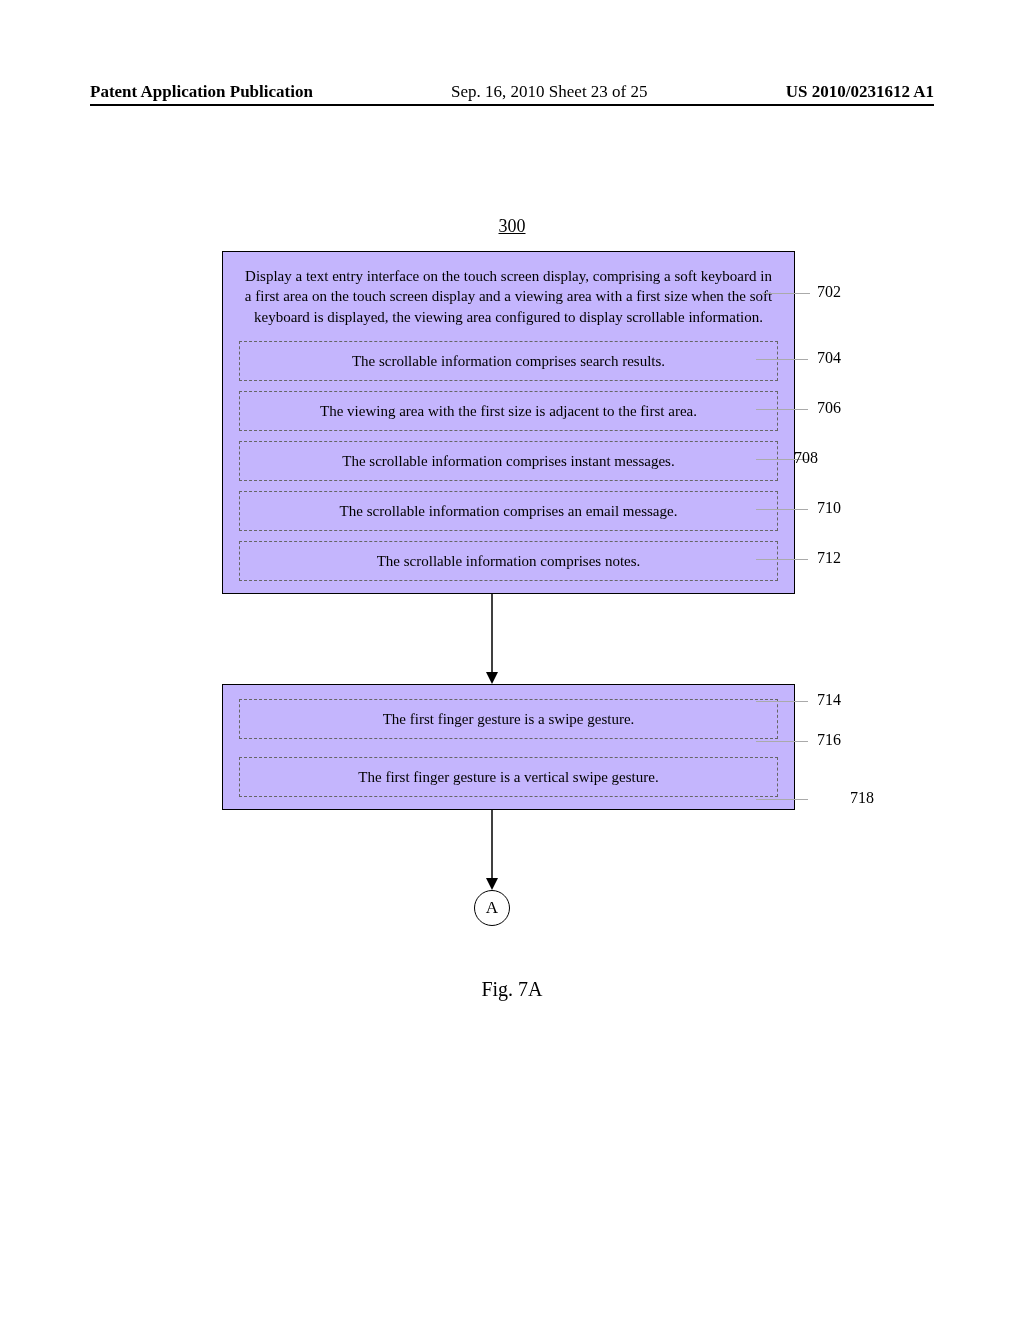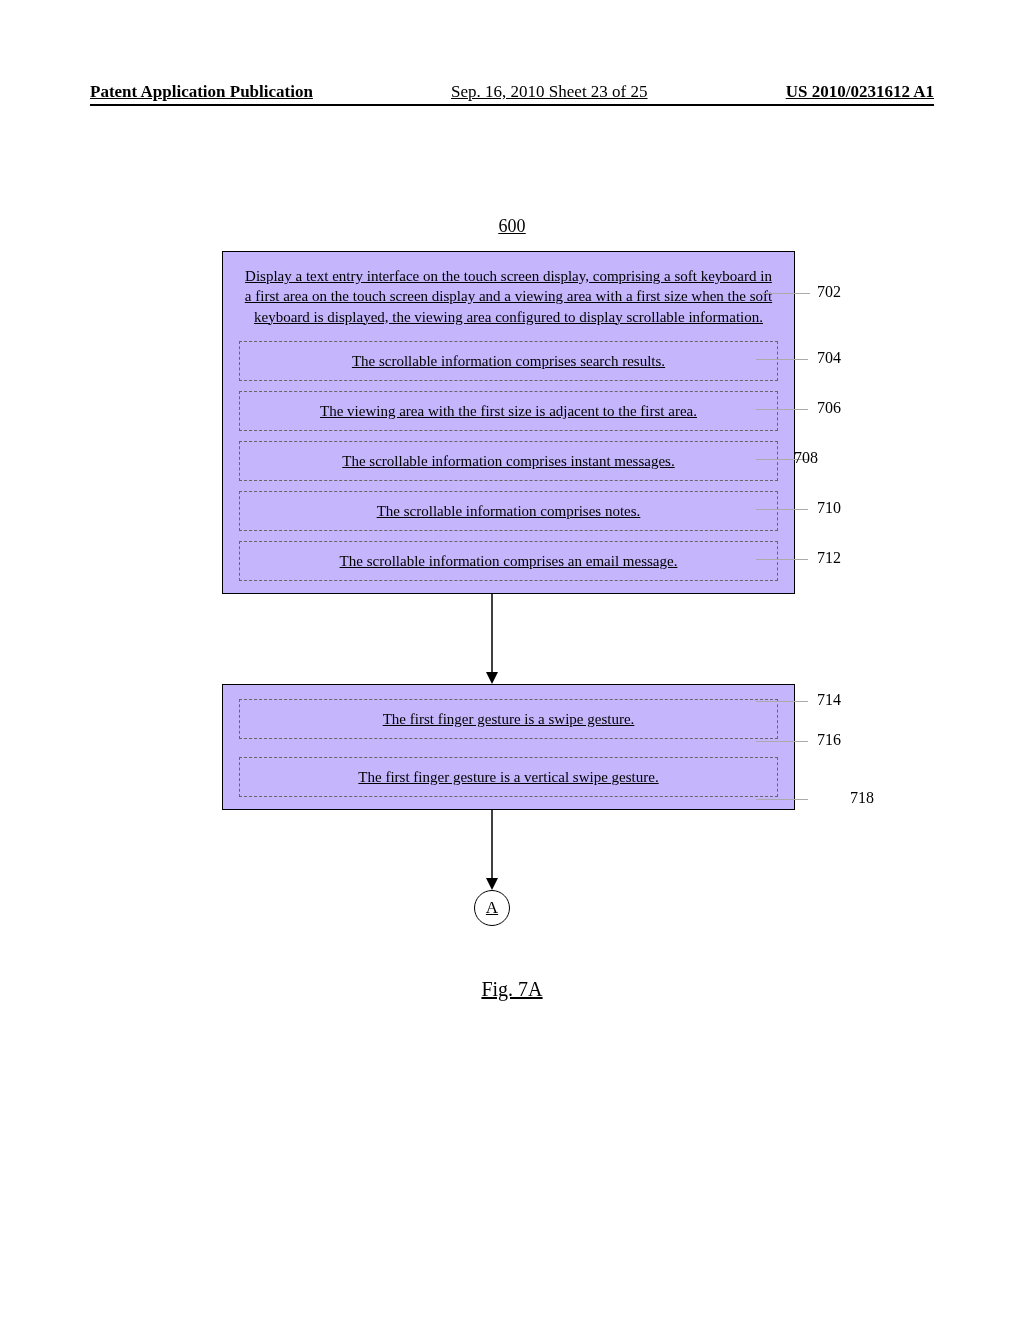--- a/index.html
+++ b/index.html
@@ -9,21 +9,20 @@
     font-family: "Times New Roman", Times, serif;
     color: #000;
     width: 1024px;
   }
   .page {
     width: 1024px;
     height: 1320px;
     position: relative;
     box-sizing: border-box;
     padding: 82px 90px 40px 90px;
-    text-decoration: underline;
   }
   .header {
     display: flex;
     justify-content: space-between;
     font-size: 17px;
     border-bottom: 2px solid #000;
     padding-bottom: 2px;
   }
   .header .left { font-weight: bold; }
   .header .mid { }
@@ -105,31 +104,31 @@
 <body>
 
 <div class="page">
 
   <div class="header">
     <span class="left">Patent Application Publication</span>
     <span class="mid">Sep. 16, 2010  Sheet 23 of 25</span>
     <span class="right">US 2010/0231612 A1</span>
   </div>
 
-  <div class="fig-title">600</div>
+  <div class="fig-title">300</div>
 
   <div class="canvas">
 
     <div class="main-box">
       <div class="topstep">Display a text entry interface on the touch screen display, comprising a soft keyboard in a first area on the touch screen display and a viewing area with a first size when the soft keyboard is displayed, the viewing area configured to display scrollable information.</div>
       <div class="sub">The scrollable information comprises search results.</div>
       <div class="sub">The viewing area with the first size is adjacent to the first area.</div>
       <div class="sub">The scrollable information comprises instant messages.</div>
+      <div class="sub">The scrollable information comprises an email message.</div>
       <div class="sub">The scrollable information comprises notes.</div>
-      <div class="sub">The scrollable information comprises an email message.</div>
     </div>
 
     <div class="arrow-wrap">
       <svg width="20" height="90">
         <line x1="10" y1="0" x2="10" y2="78" stroke="#000" stroke-width="1.5"></line>
         <polygon points="10,90 4,78 16,78" fill="#000"></polygon>
       </svg>
     </div>
 
     <div class="main-box">

